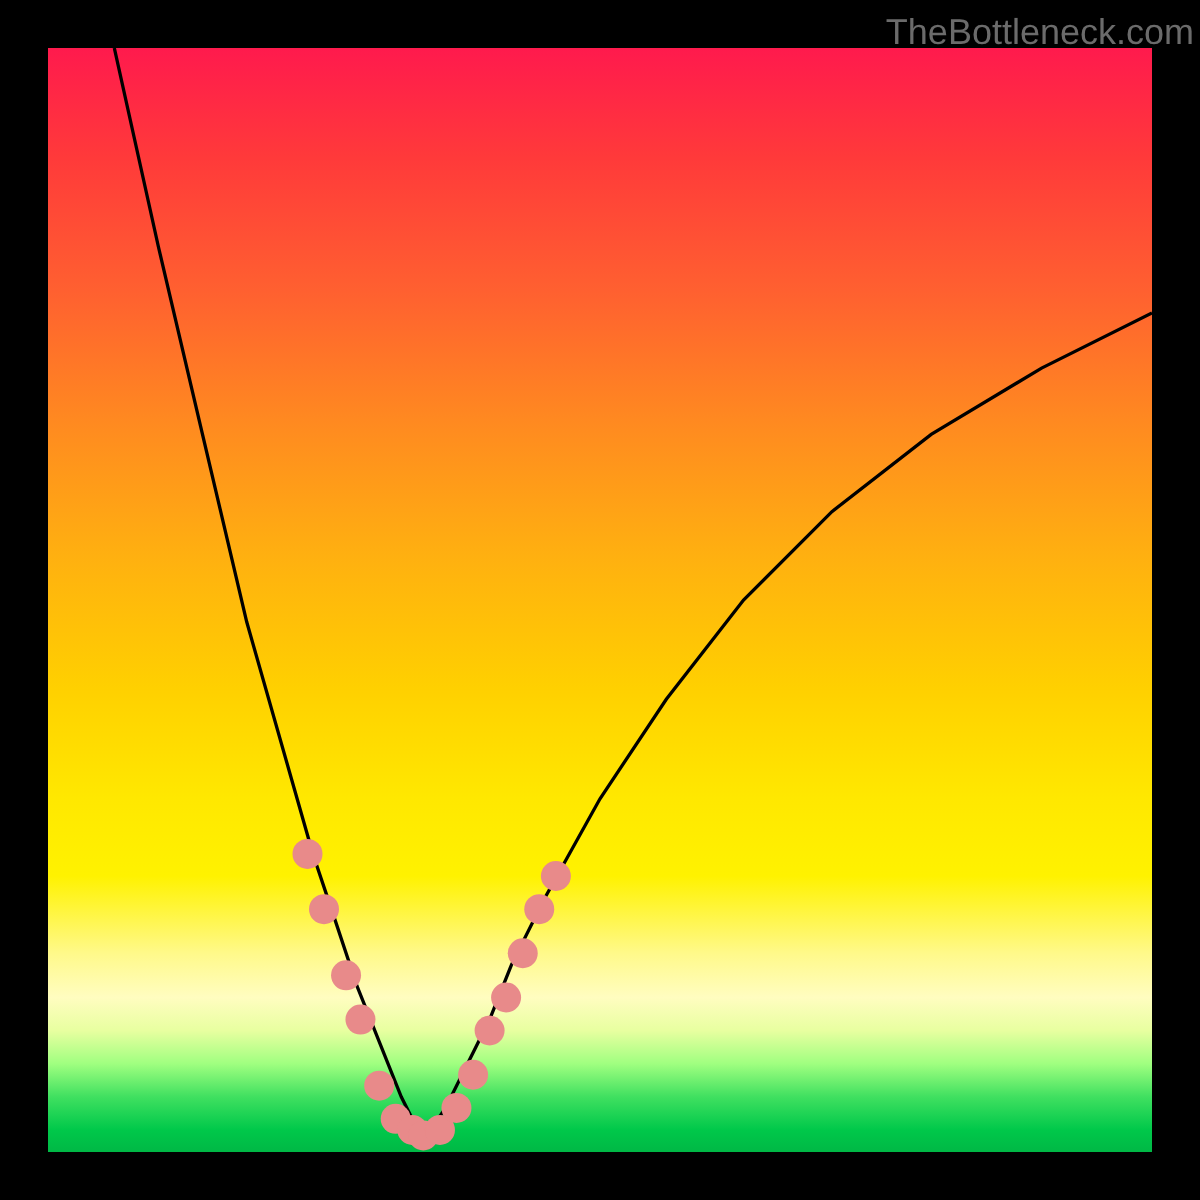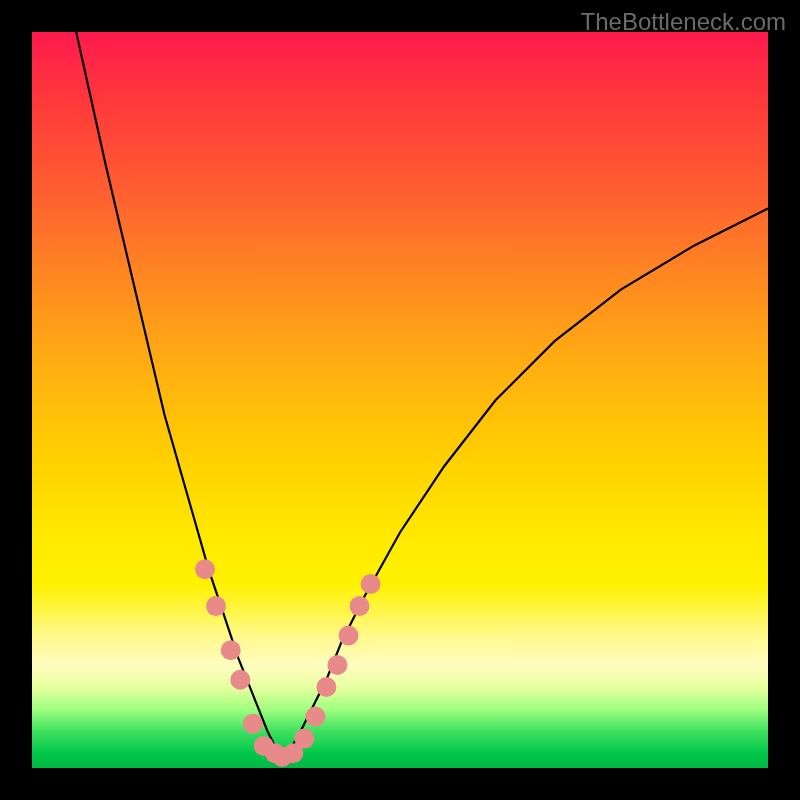--- a/index.html
+++ b/index.html
@@ -7,21 +7,21 @@
     padding: 0;
     width: 800px;
     height: 800px;
     background: #000;
     position: relative;
     font-family: Arial, sans-serif;
   }
   .watermark {
     position: absolute;
     top: 8px;
-    right: 14px;
+    right: 4px;
     color: #6b6b6b;
     font-size: 24px;
     font-weight: 500;
     z-index: 10;
   }
   .plot-area {
     position: absolute;
     left: 32px;
     top: 32px;
     width: 736px;

